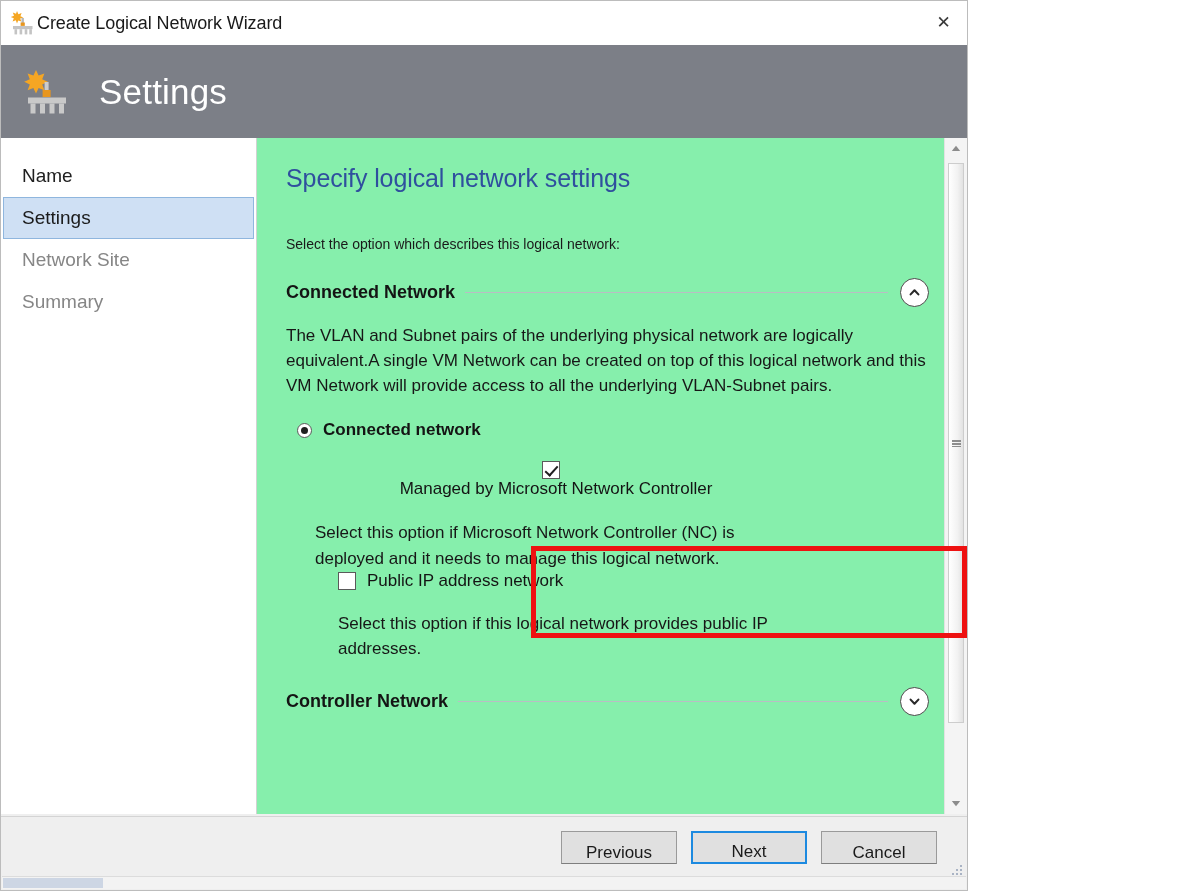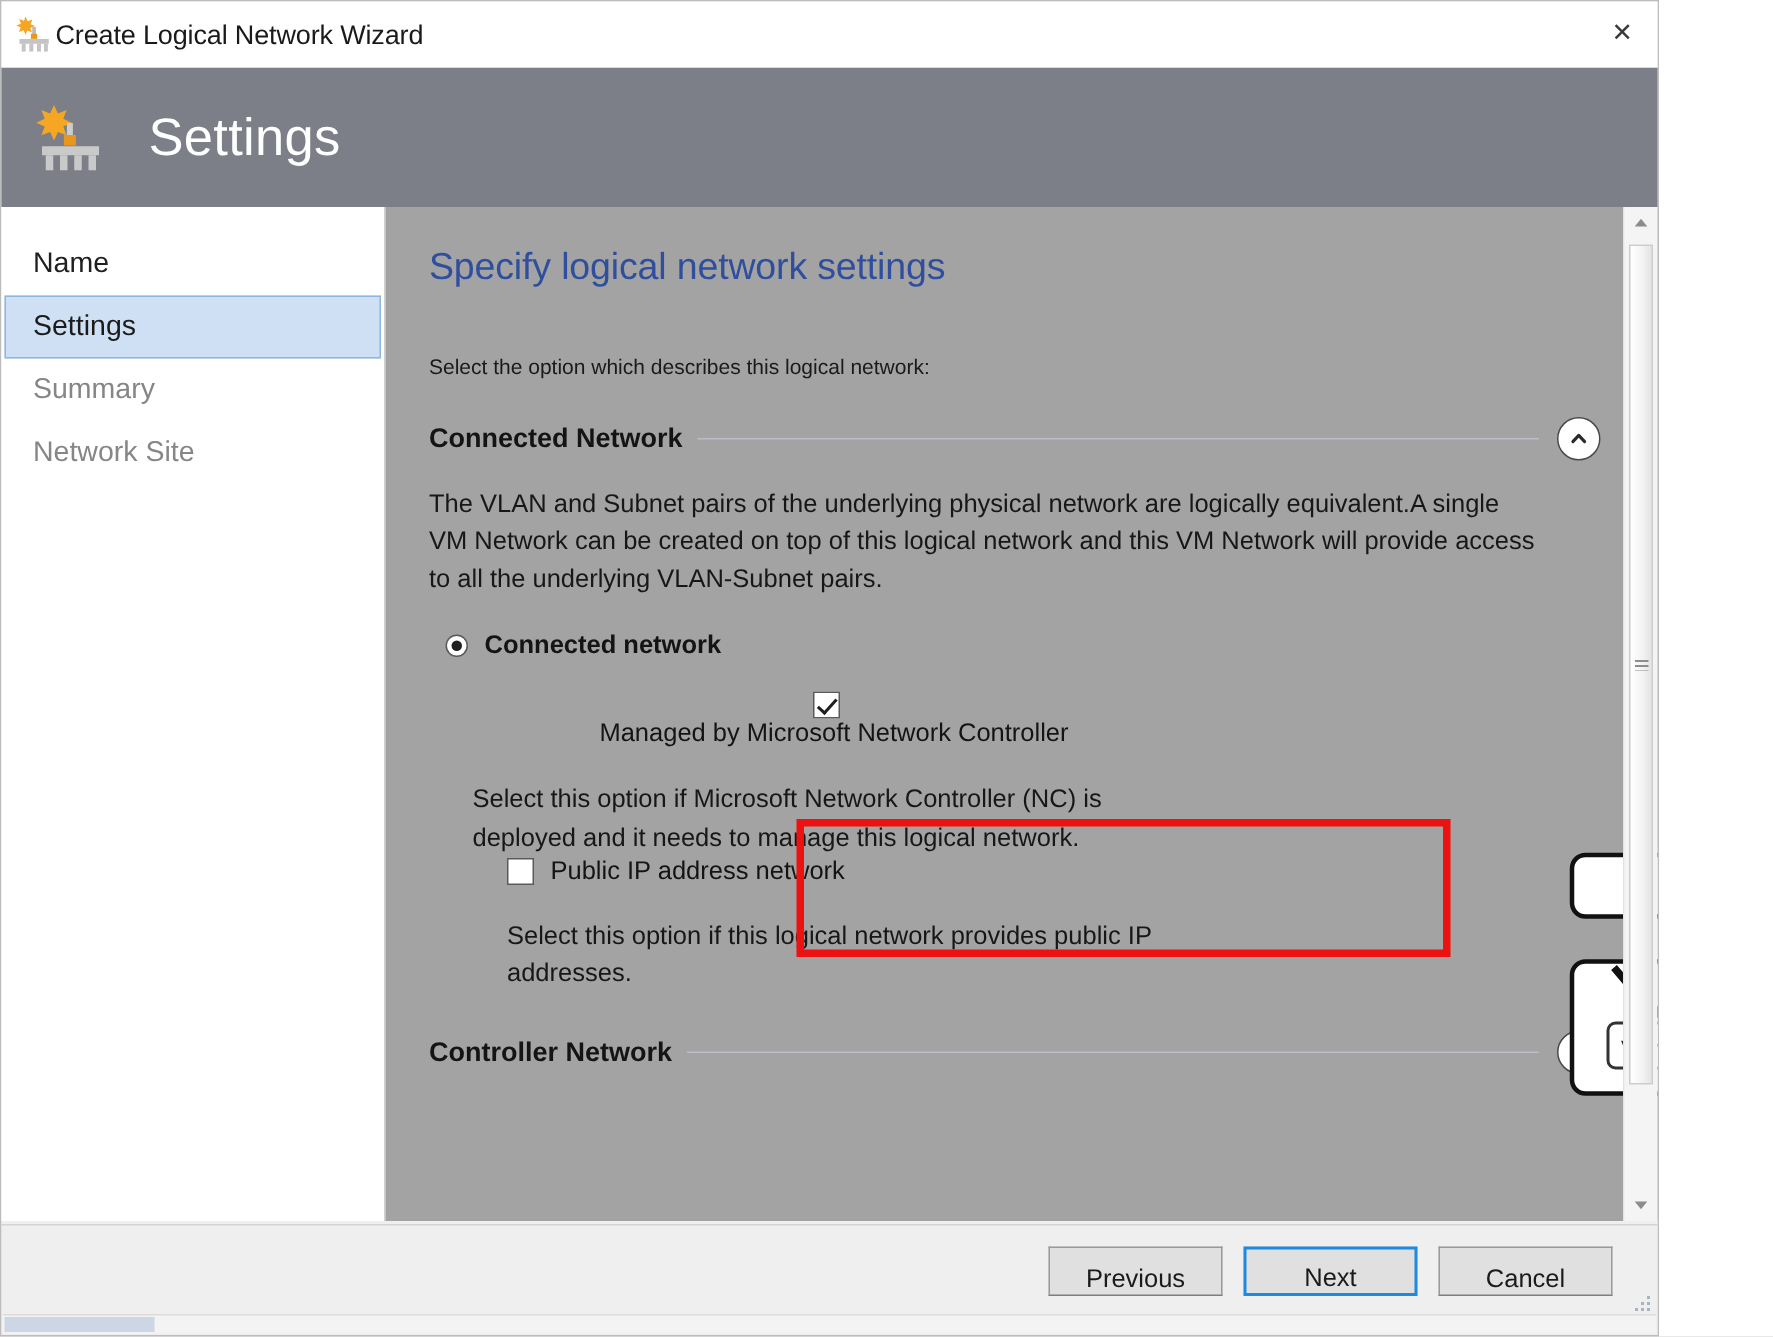--- a/index.html
+++ b/index.html
@@ -12,21 +12,21 @@
     height: 891px;
     font-family: "Liberation Sans", sans-serif;
     overflow: hidden;
     position: relative;
   }
 
   
   #window {
     position: absolute;
     left: 0; top: 0;
-    width: 1106px; height: 891px;
+    width: 968px; height: 891px;
     box-sizing: border-box;
     border: 1px solid #bcbcbc;
     background: #efefef;
     display: flex;
     flex-direction: column;
   }
 
   
   #titlebar {
     height: 44px;
@@ -120,21 +120,21 @@
   .nav-item.muted { color: #868686; }
   .nav-item.selected {
     background: #cfe0f4;
     border: 1px solid #8fb6de;
     color: #1b1b1b;
   }
 
   
   #main {
     flex: 1 1 auto;
-    background: #a3a3a3;
+    background: #86efac;
     position: relative;
     height: 676px;
     box-sizing: border-box;
     overflow: hidden;
   }
   #main-inner {
     padding: 26px 36px 0 29px;
     box-sizing: border-box;
     width: 100%;
     position: relative;
@@ -408,24 +408,24 @@
   <div id="body">
 
     <div id="sidebar">
       <div class="nav-item">
         <span>Name</span>
       </div>
       <div class="nav-item selected">
         <span>Settings</span>
       </div>
       <div class="nav-item muted">
+        <span>Network Site</span>
+      </div>
+      <div class="nav-item muted">
         <span>Summary</span>
-      </div>
-      <div class="nav-item muted">
-        <span>Network Site</span>
       </div>
     </div>
 
     <div id="main">
       <div id="main-inner">
 
         <h1 id="page-heading">Specify logical network settings</h1>
 
         <div id="intro-text">Select the option which describes this logical network:</div>
 

